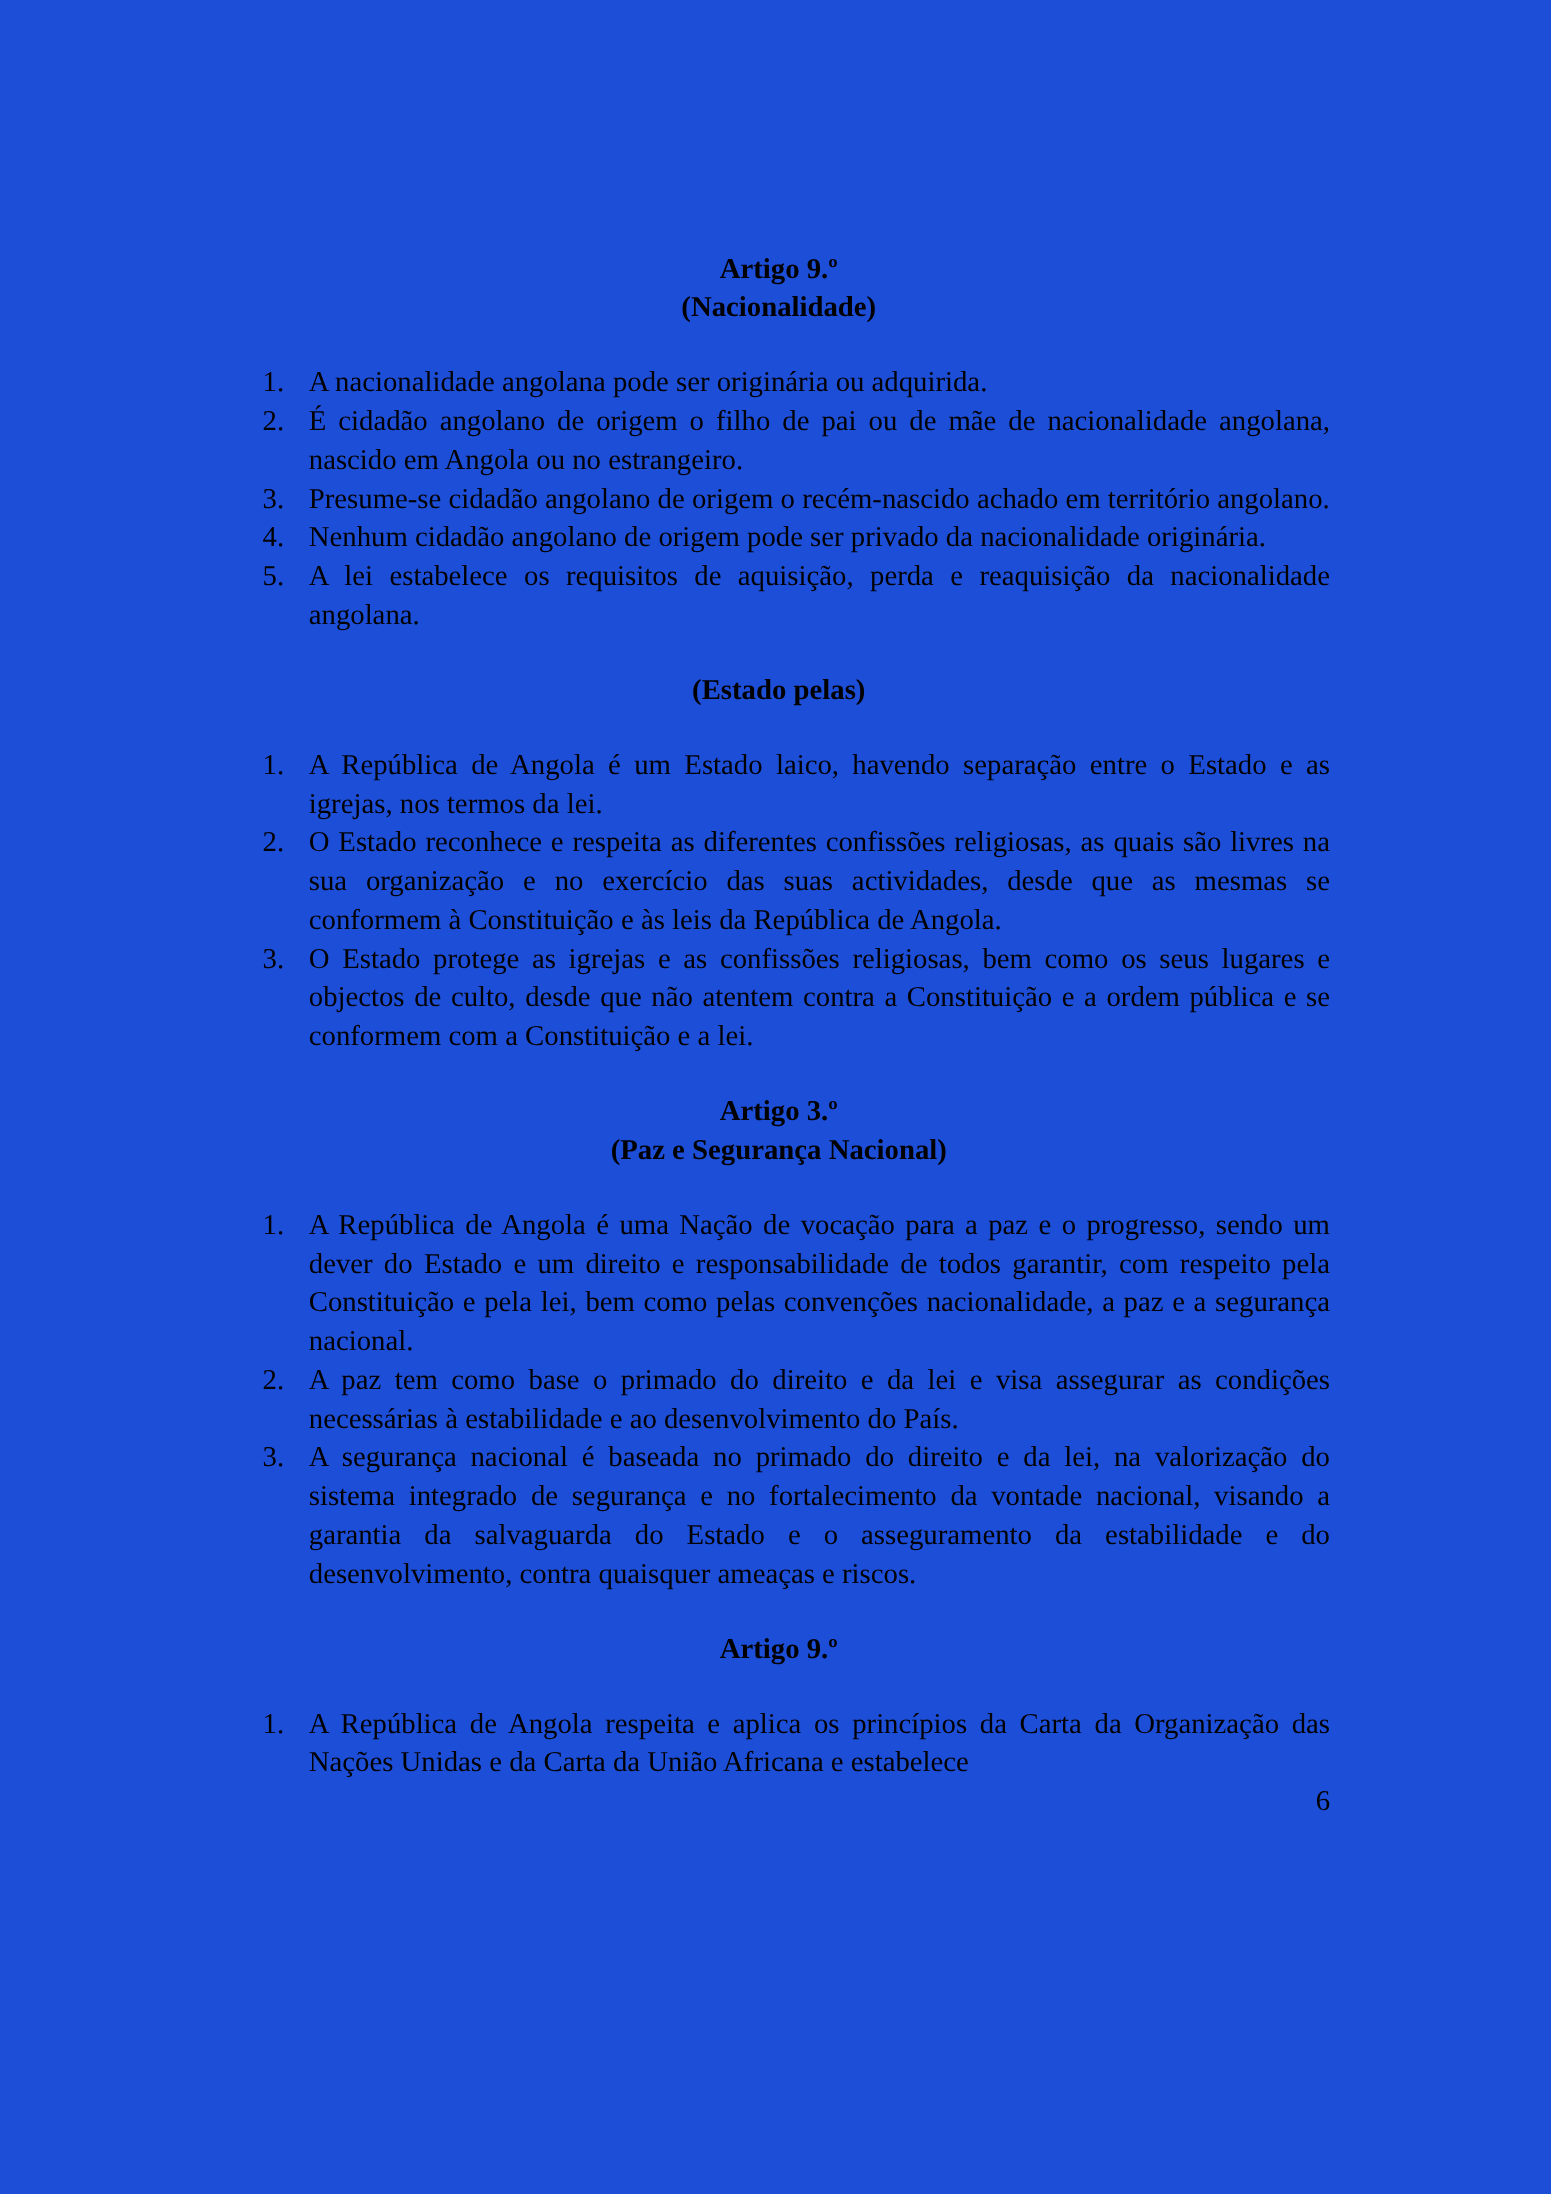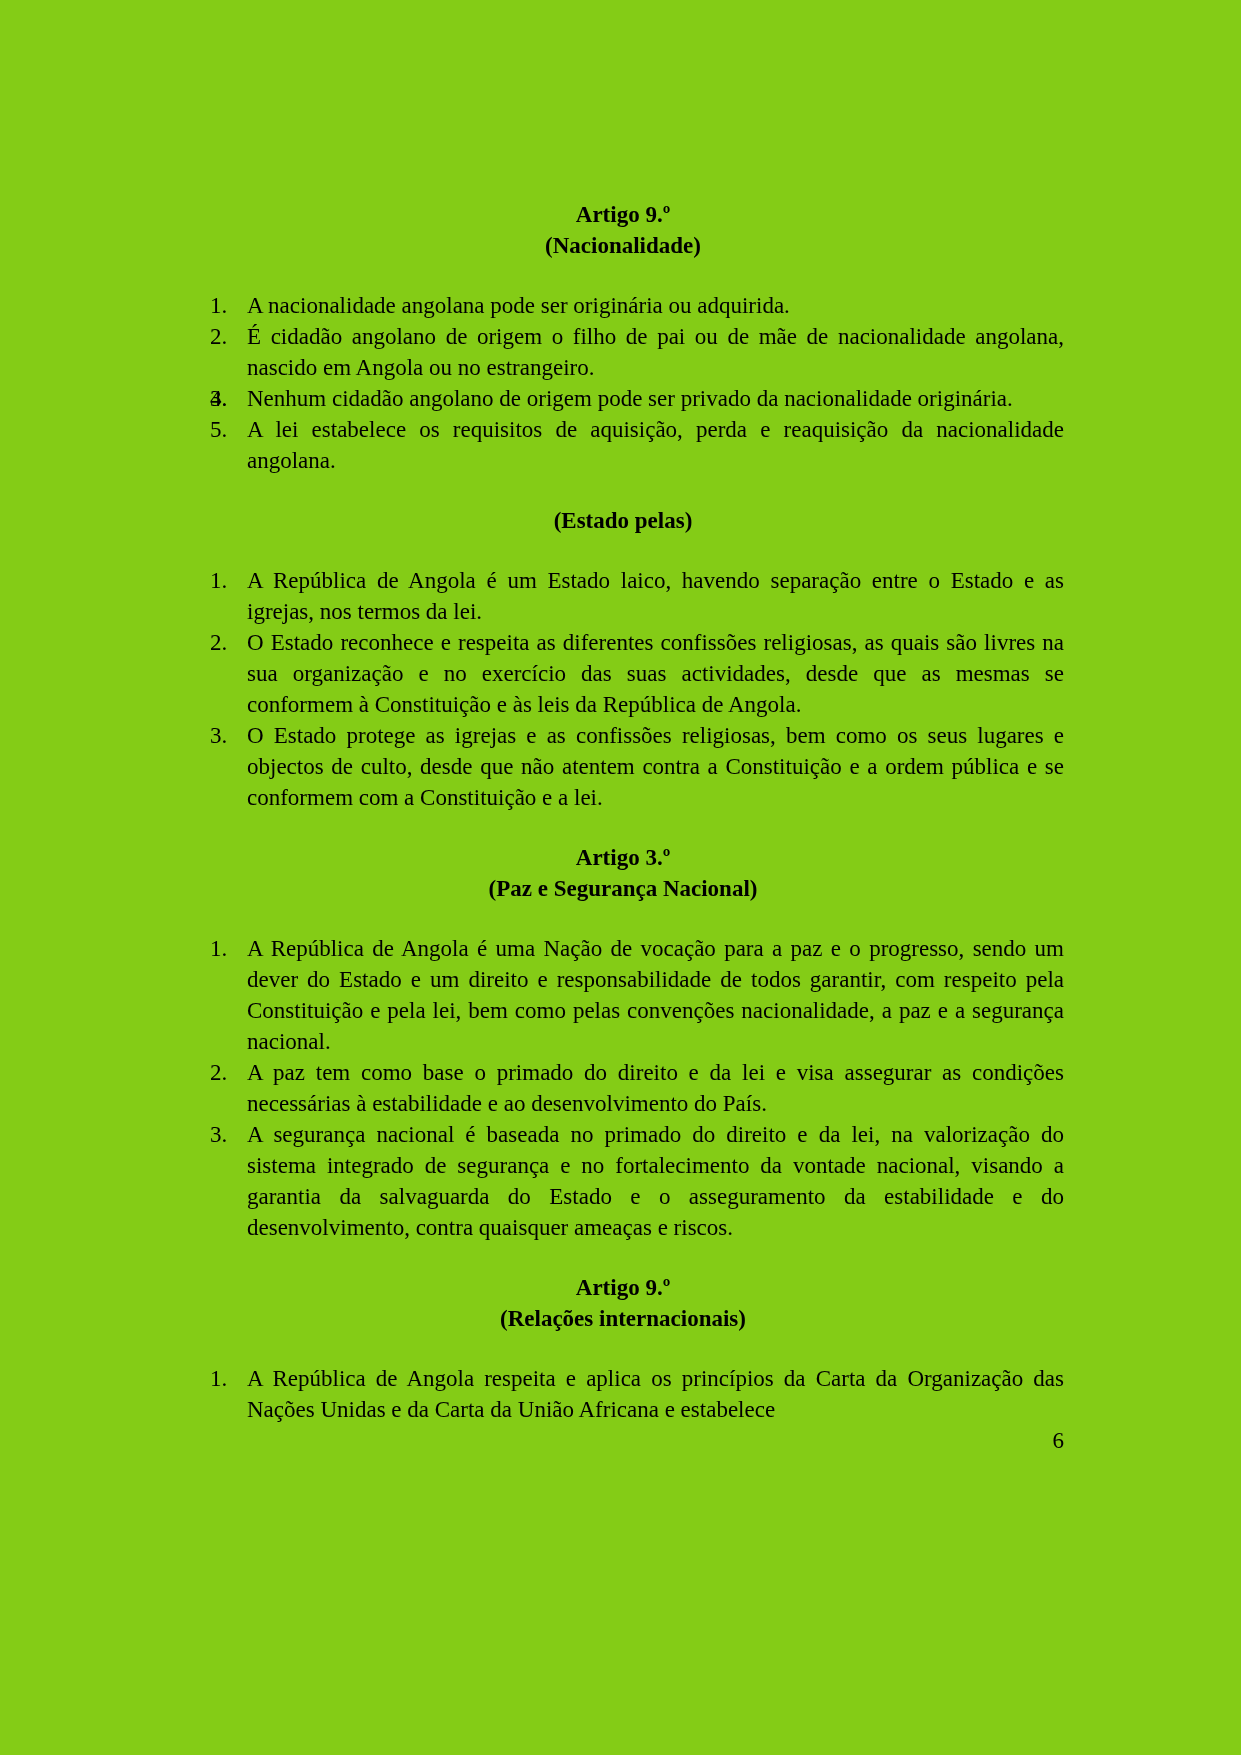--- a/index.html
+++ b/index.html
@@ -4,21 +4,21 @@
 <style>
   html, body {
     margin: 0;
     padding: 0;
     background: #ffffff;
   }
   .page {
     position: relative;
     width: 1241px;
     height: 1755px;
-    background: #84cc16;
+    background: #1d4ed8;
     color: #000000;
     font-family: "Liberation Serif", "DejaVu Serif", serif;
     font-size: 23px;
     line-height: 31px;
     box-sizing: border-box;
     padding: 199px 177px 0 210px;
     overflow: hidden;
   }
   .heading {
     text-align: center;
@@ -62,20 +62,21 @@
       <li class="item">
         <span class="num">1.</span>
         <span class="txt">A nacionalidade angolana pode ser originária ou adquirida.</span>
       </li>
       <li class="item">
         <span class="num">2.</span>
         <span class="txt">É cidadão angolano de origem o filho de pai ou de mãe de nacionalidade angolana, nascido em Angola ou no estrangeiro.</span>
       </li>
       <li class="item">
         <span class="num">3.</span>
+        <span class="txt">Presume-se cidadão angolano de origem o recém-nascido achado em território angolano.</span>
       </li>
       <li class="item">
         <span class="num">4.</span>
         <span class="txt">Nenhum cidadão angolano de origem pode ser privado da nacionalidade originária.</span>
       </li>
       <li class="item">
         <span class="num">5.</span>
         <span class="txt">A lei estabelece os requisitos de aquisição, perda e reaquisição da nacionalidade angolana.</span>
       </li>
     </ol>
@@ -118,21 +119,20 @@
       <li class="item">
         <span class="num">3.</span>
         <span class="txt">A segurança nacional é baseada no primado do direito e da lei, na valorização do sistema integrado de segurança e no fortalecimento da vontade nacional, visando a garantia da salvaguarda do Estado e o asseguramento da estabilidade e do desenvolvimento, contra quaisquer ameaças e riscos.</span>
       </li>
     </ol>
   </section>
 
   <section class="article">
     <div class="heading">
       <div class="title">Artigo 9.º</div>
-      <div class="subtitle">(Relações internacionais)</div>
     </div>
     <ol class="items">
       <li class="item">
         <span class="num">1.</span>
         <span class="txt">A República de Angola respeita e aplica os princípios da Carta da Organização das Nações Unidas e da Carta da União Africana e estabelece</span>
       </li>
     </ol>
   </section>
 
   <div class="page-number">6</div>

